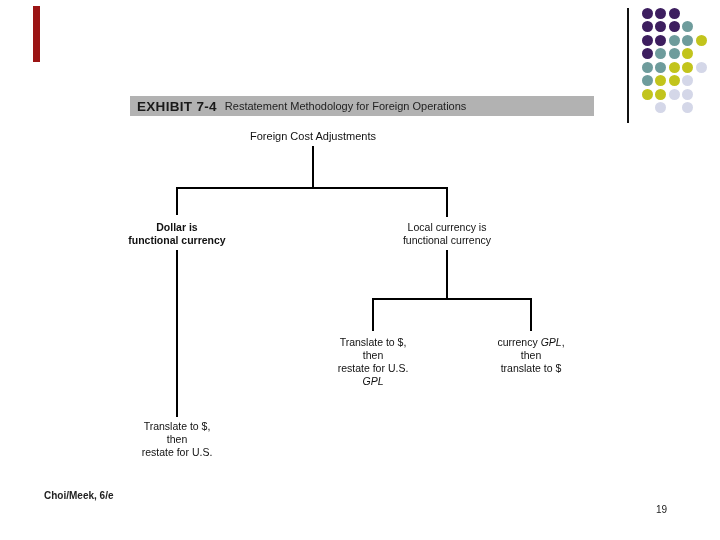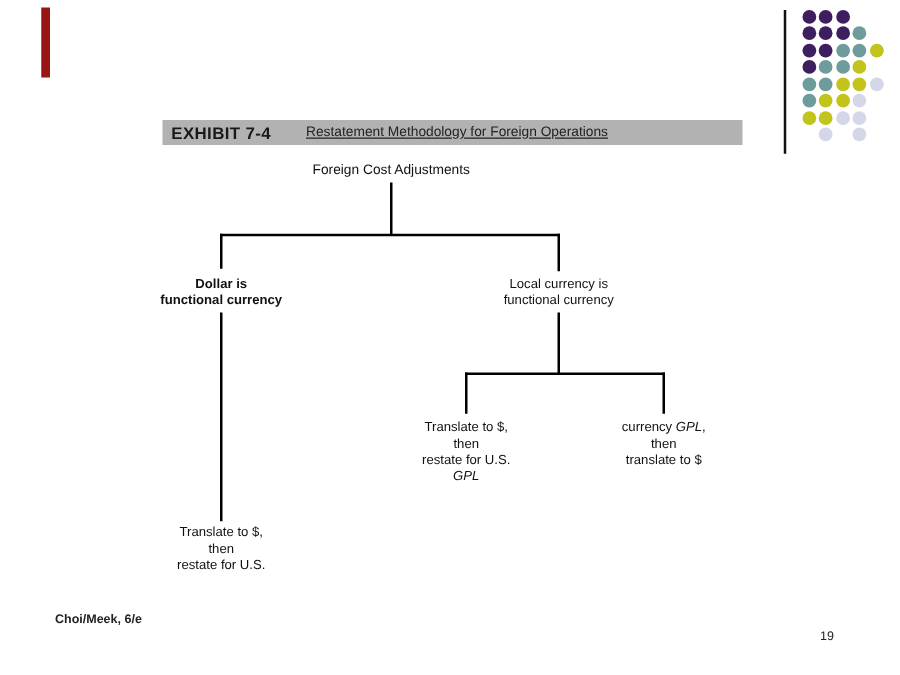--- a/index.html
+++ b/index.html
@@ -11,21 +11,21 @@
   
   .accent-bar{position:absolute;left:33px;top:6px;width:7px;height:56px;}
   .deco-rule{position:absolute;left:627px;top:8px;width:2px;height:115px;background:#111;}
   .dot{position:absolute;width:11px;height:11px;border-radius:50%;}
   
   .exhibit-bar{
     position:absolute;left:130px;top:96px;width:464px;height:20px;
     background:#b2b2b2;display:flex;align-items:center;
   }
   .exhibit-label{font-weight:bold;font-size:13.5px;letter-spacing:.3px;margin-left:7px;white-space:nowrap;}
-  .exhibit-title{font-size:11px;margin-left:28px;white-space:nowrap;color:#222;text-decoration:underline;}
+  .exhibit-title{font-size:11px;margin-left:8px;white-space:nowrap;color:#222;}
   
   .connector{position:absolute;background:#000;}
   .flow-node{
     position:absolute;text-align:center;font-size:10.5px;line-height:13px;
     white-space:nowrap;color:#111;
   }
   .flow-node.root{font-size:11px;}
   .flow-node i{font-style:italic;text-align:center;}
   
   .footer-credit{position:absolute;left:44px;top:490px;font-size:10px;font-weight:bold;color:#222;}

